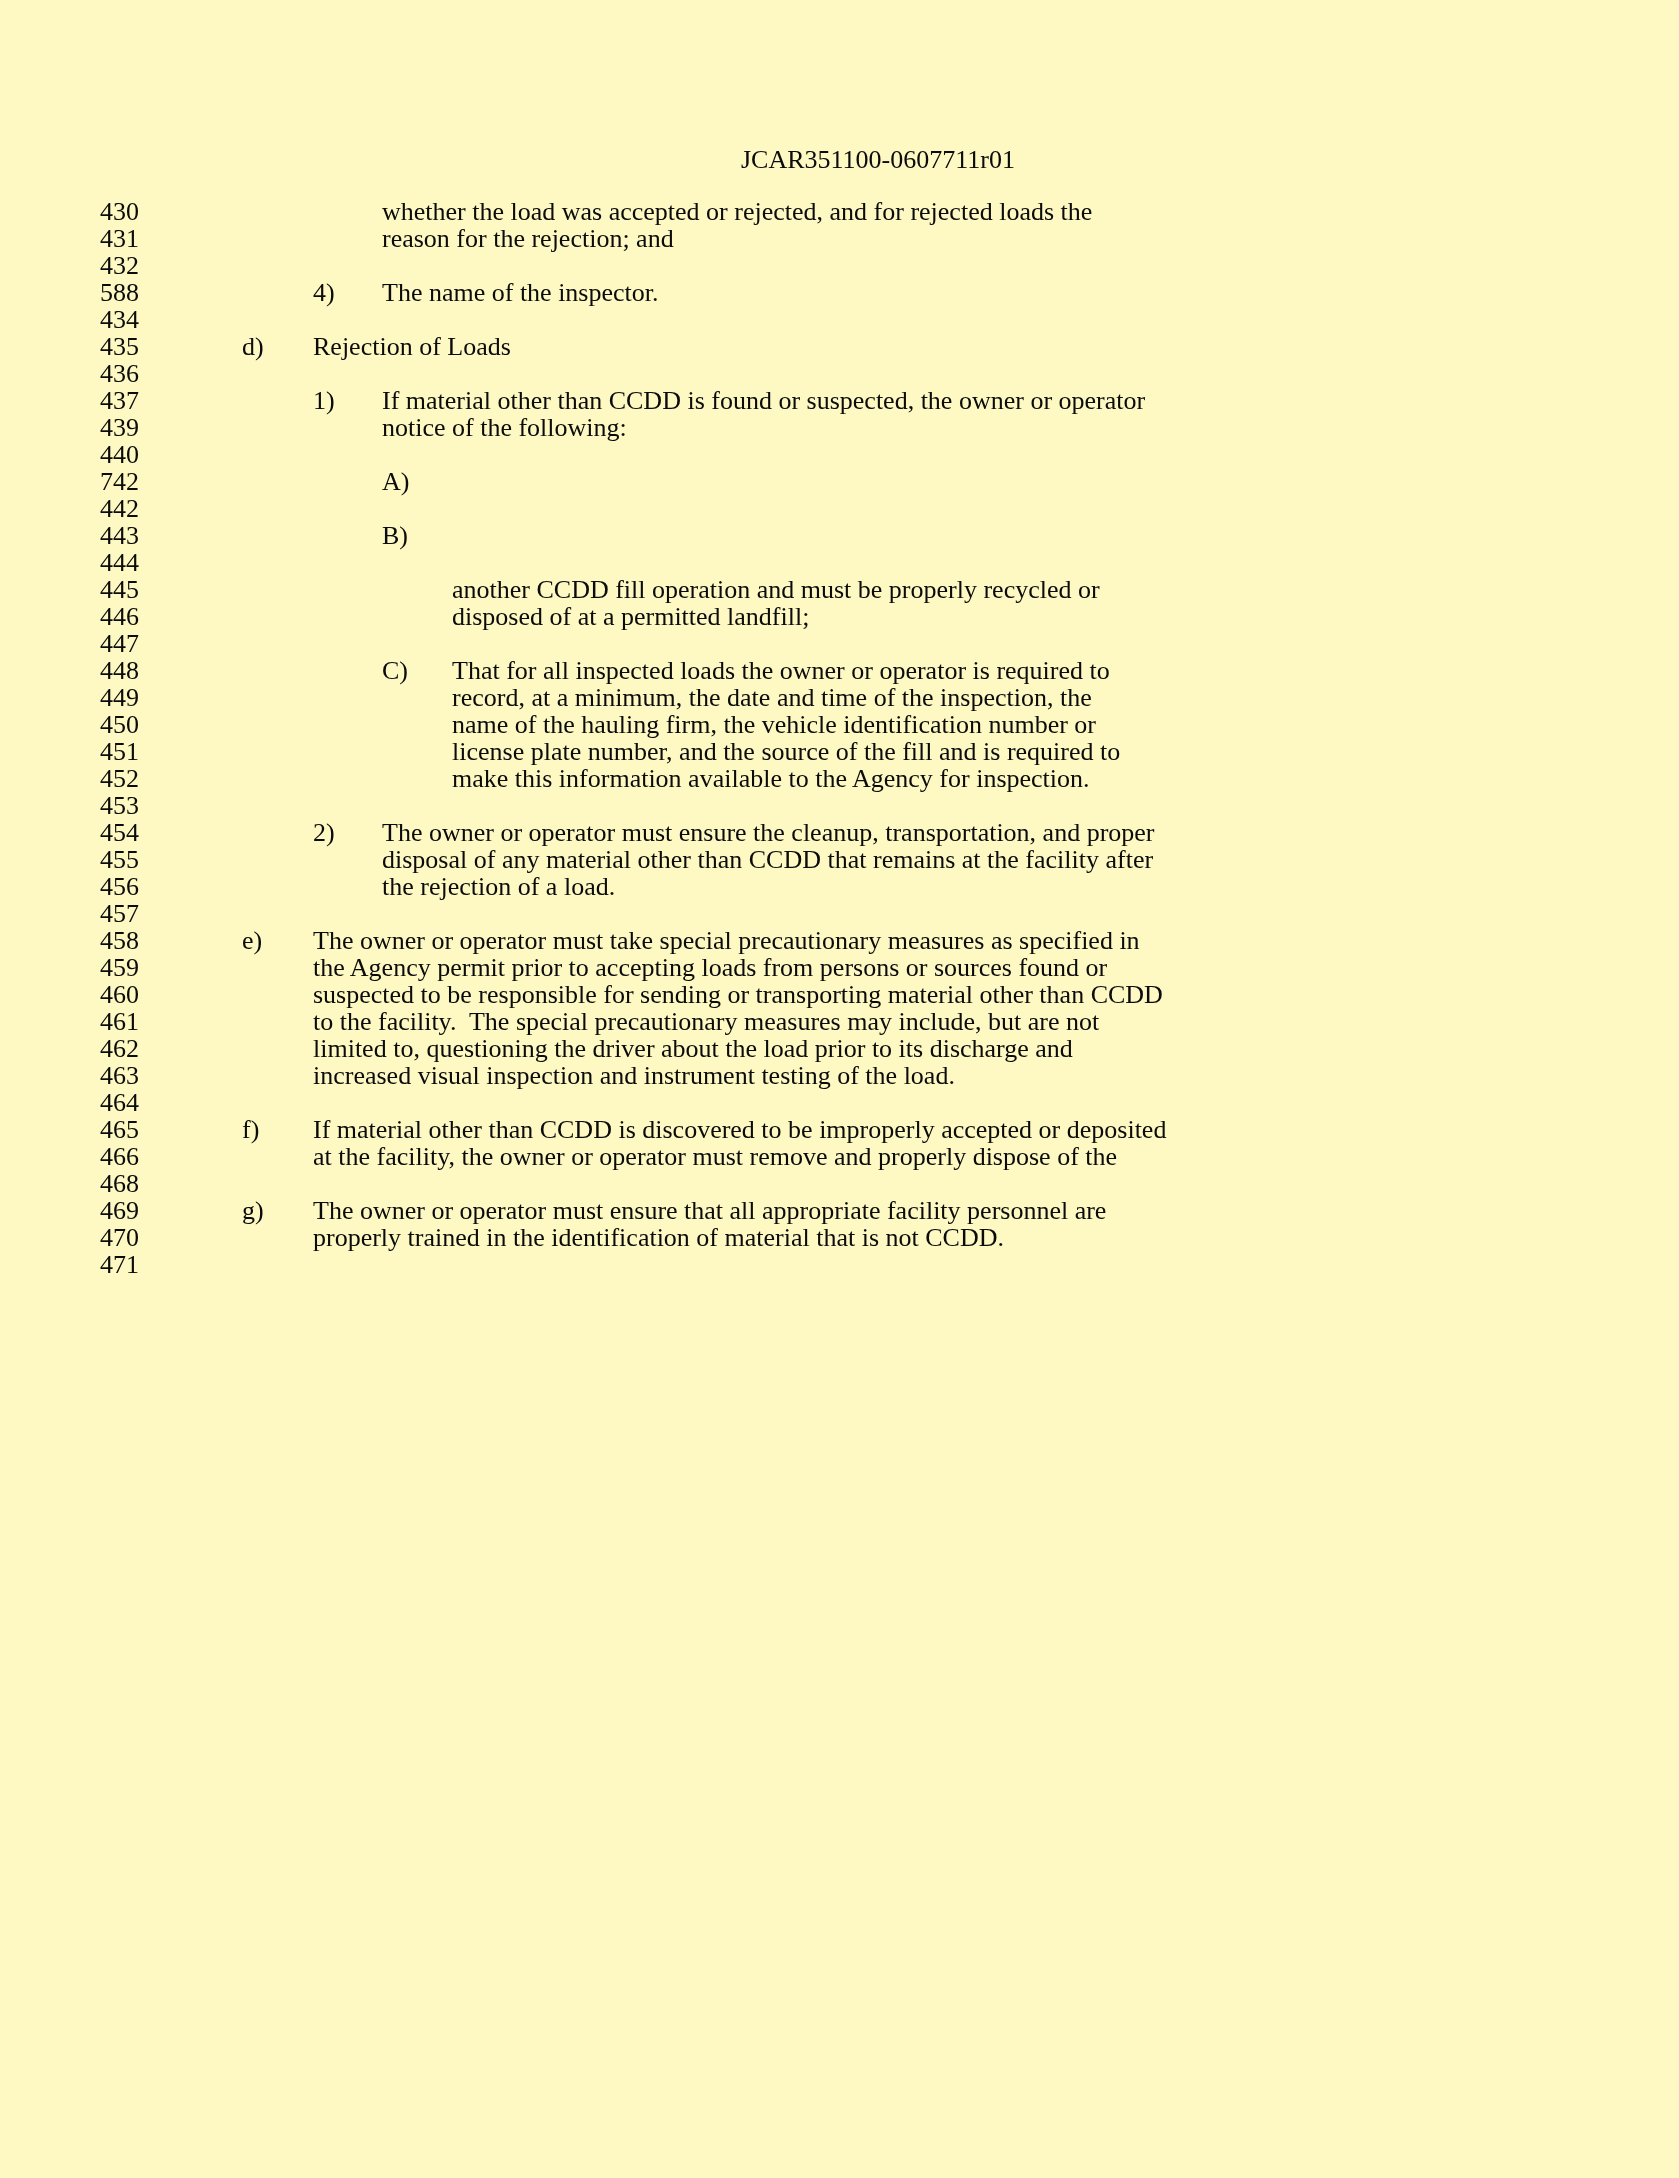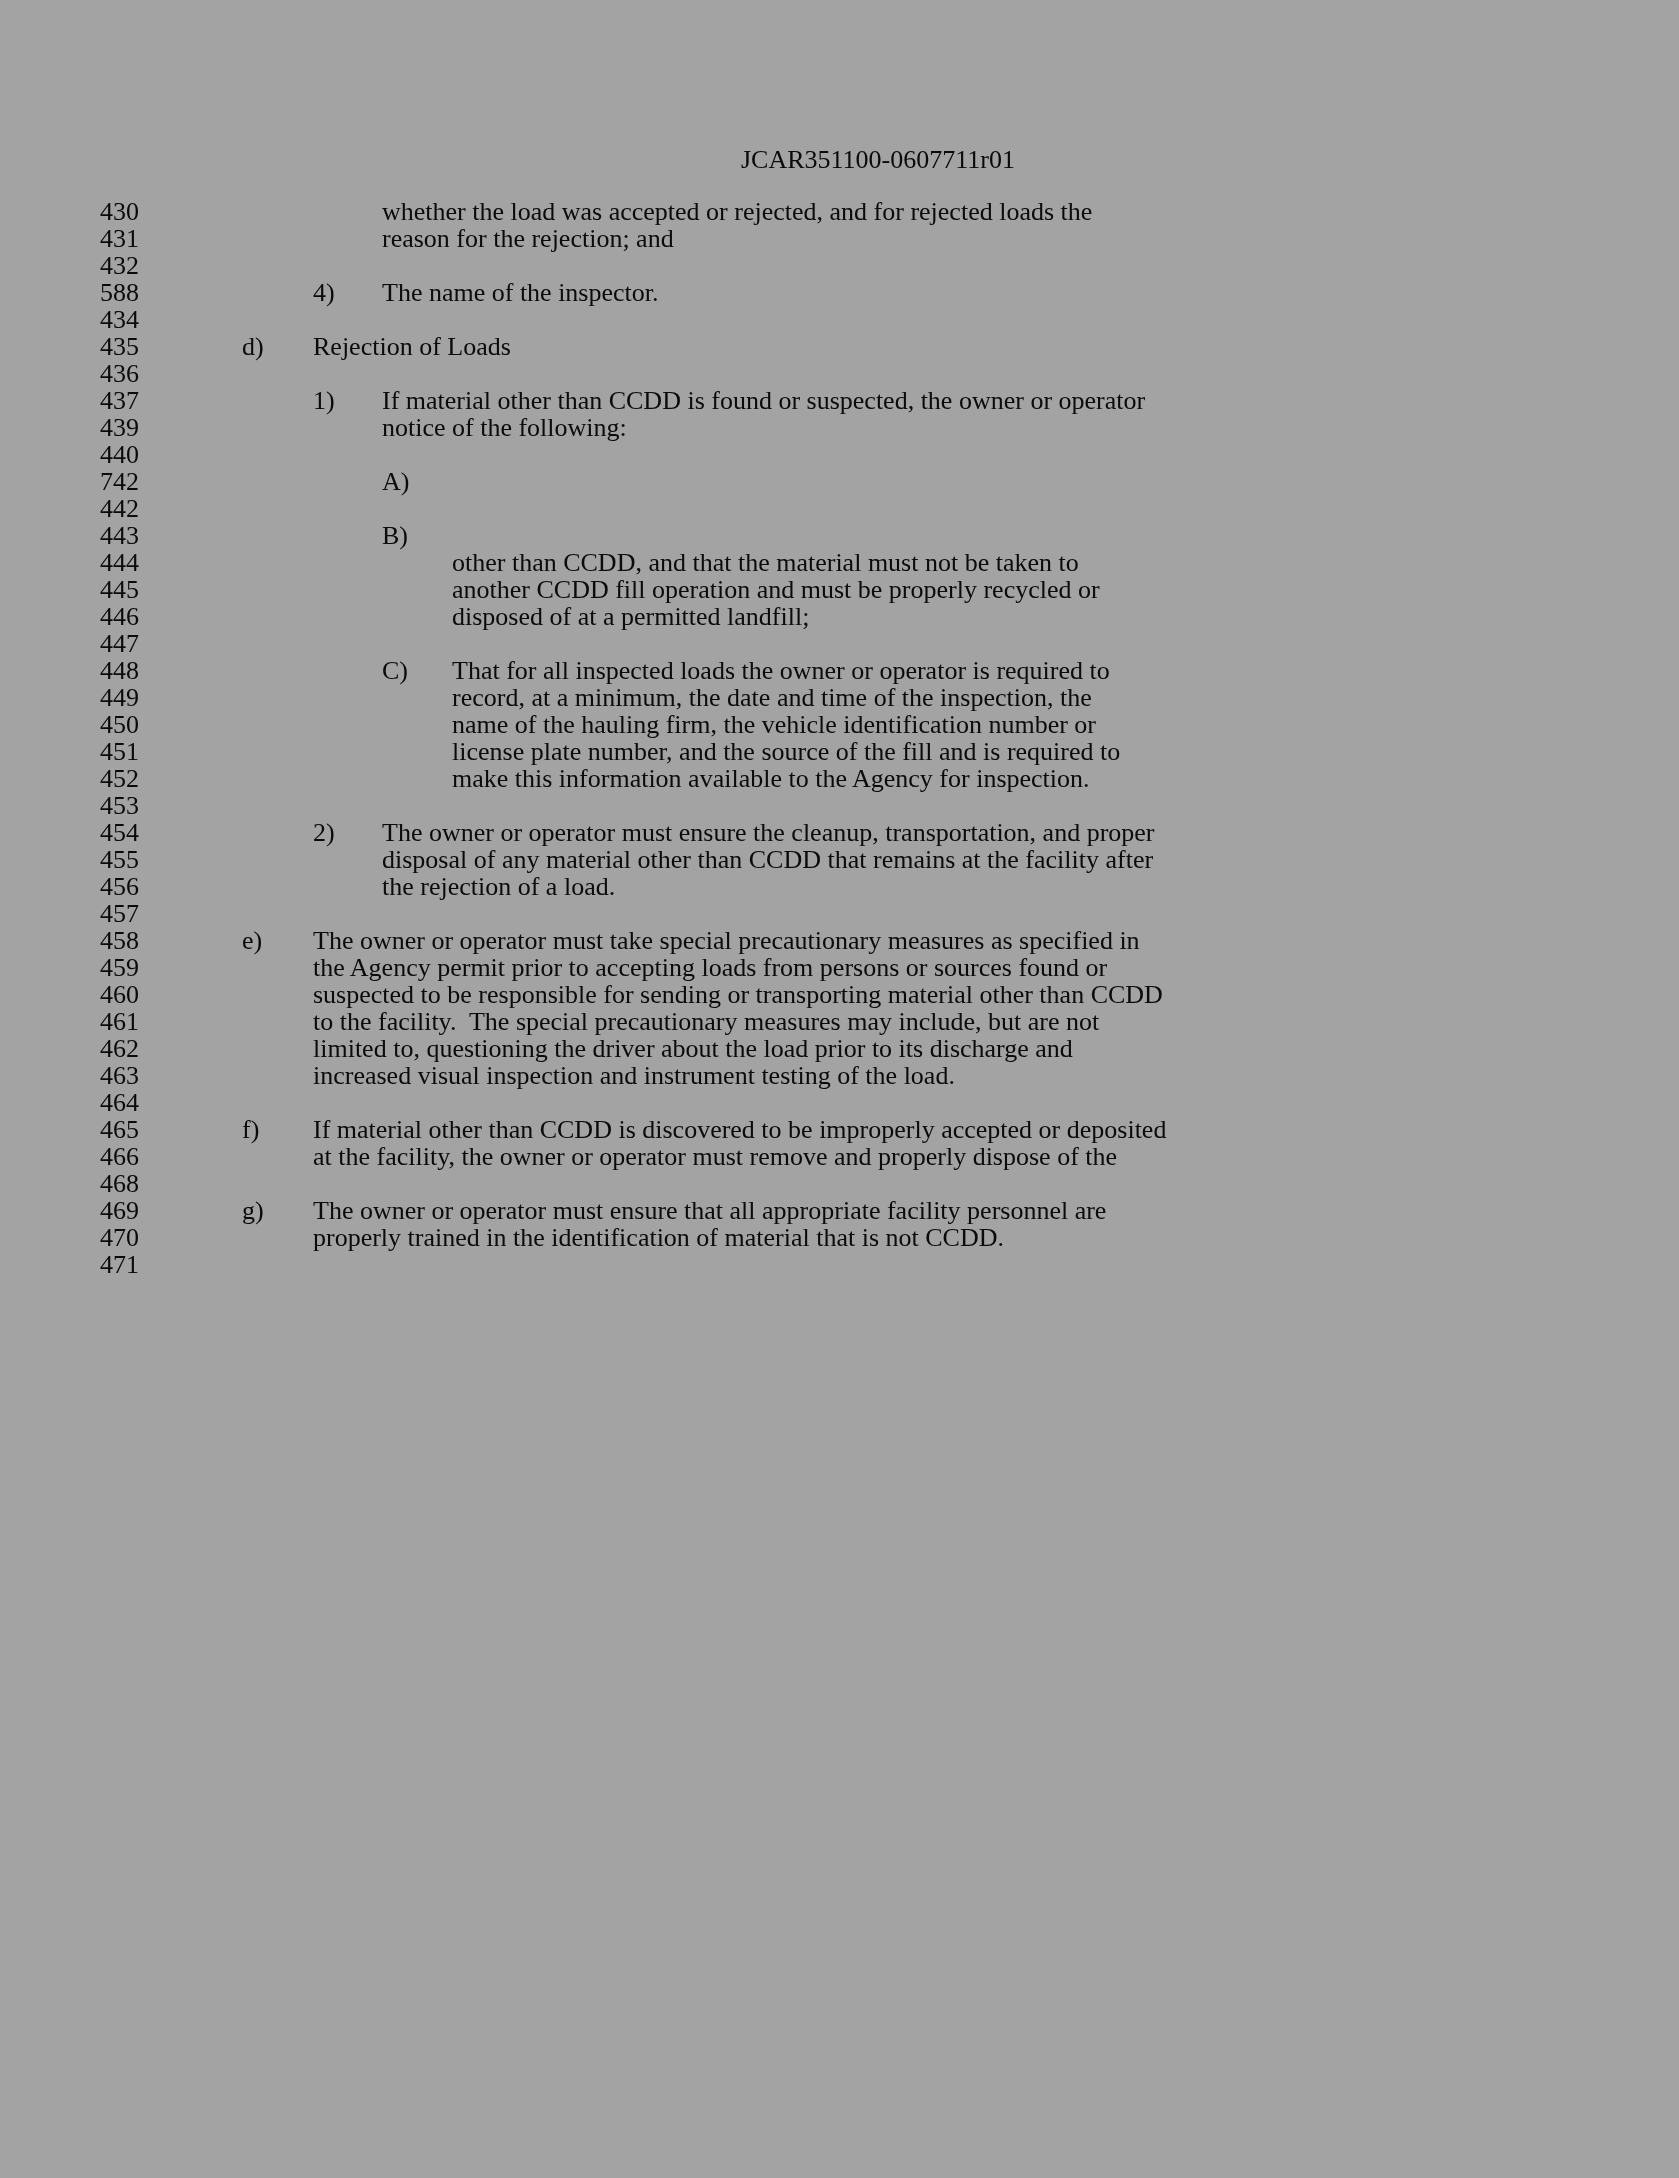--- a/index.html
+++ b/index.html
@@ -9,21 +9,21 @@
   body {
     width: 1679px;
     height: 2178px;
     position: relative;
     background: #f2f2f2;
     font-family: "Liberation Serif", serif;
   }
   .page {
     position: absolute;
     inset: 0;
-    background: #a3a3a3;
+    background: #fef9c3;
     color: #0b0b0b;
     text-decoration: underline;
   }
   .doc-id {
     position: absolute;
     top: 145px;
     left: 741px;
     font-size: 26px;
     white-space: pre;
   }
@@ -101,21 +101,20 @@
       </div>
       <div class="line">
         <span class="num">442</span>
       </div>
       <div class="line">
         <span class="num">443</span>
         <span class="c2">B)</span>
       </div>
       <div class="line">
         <span class="num">444</span>
-        <span class="c3">other than CCDD, and that the material must not be taken to</span>
       </div>
       <div class="line">
         <span class="num">445</span>
         <span class="c3">another CCDD fill operation and must be properly recycled or</span>
       </div>
       <div class="line">
         <span class="num">446</span>
         <span class="c3">disposed of at a permitted landfill;</span>
       </div>
       <div class="line">

